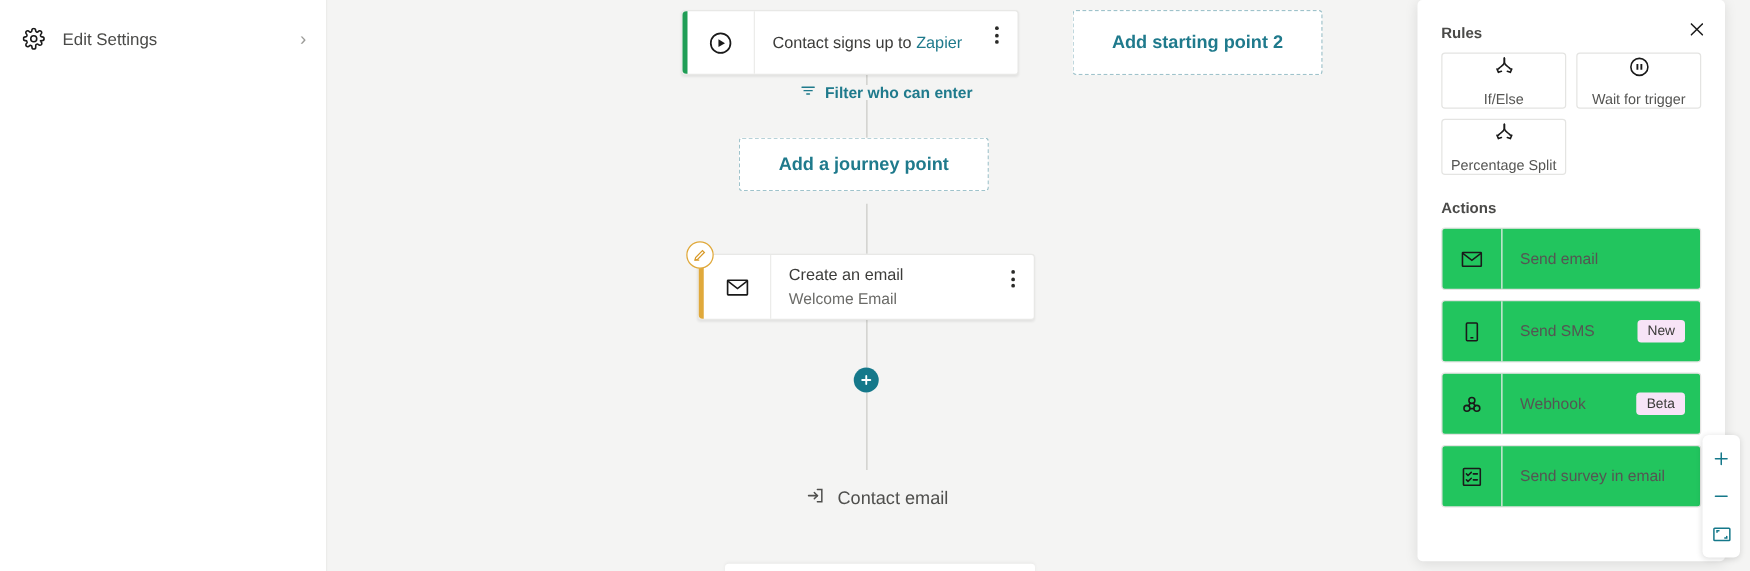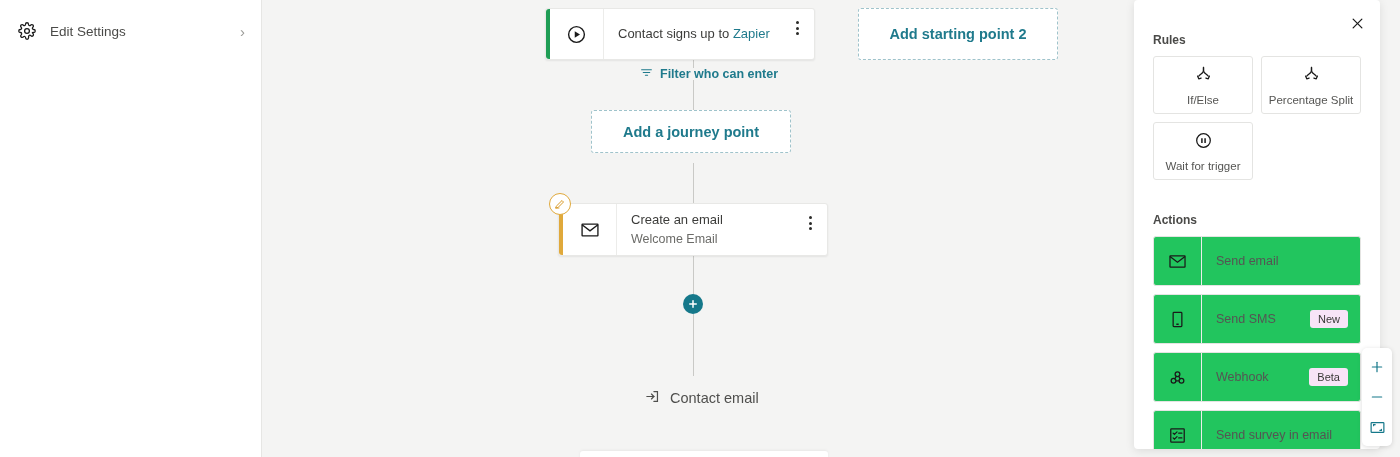--- a/index.html
+++ b/index.html
@@ -131,25 +131,25 @@
     overflow: hidden;
   }
   .panel-close {
     position: absolute; right: 12px; top: 12px;
     width: 22px; height: 22px;
     display: flex; align-items: center; justify-content: center;
     cursor: pointer; color: #1a1a1a;
   }
   .panel-section-title {
     font-size: 12px; color: #4a4a48; font-weight: bold;
-    margin-top: 33px; margin-bottom: 9px;
+    margin-top: 19px; margin-bottom: 9px;
   }
   .rules-grid { display: grid; grid-template-columns: 1fr 1fr; gap: 8px; }
   .rule-card {
-    height: 58px;
+    height: 45px;
     border: 1px solid #e4e4e2; border-radius: 3px;
     background: #fff;
     display: flex; flex-direction: column; align-items: center; justify-content: center;
     gap: 6px;
     cursor: pointer;
   }
   .rule-card .rl {
     font-size: 11.5px; color: #55555 3; color: #555553;
   }
   .actions-list { display: flex; flex-direction: column; gap: 8px; }
@@ -323,39 +323,39 @@
               <path d="M12 3v4c0 3 3 4 5 6l1 1"></path>
             <path d="M6 17.5l-1.5-3.5M6 17.5l3-1"></path>
               <path d="M18 17.5l1.5-3.5M18 17.5l-3-1"></path>
           </svg>
         </span>
         <span class="rl">If/Else</span>
       </div>
 
       <div class="rule-card">
         <span>
+          <svg viewBox="0 0 24 24" width="19" height="19" fill="none" stroke="#1a1a1a" stroke-width="1.6">
+            <circle cx="12" cy="12" r="8.6"></circle>
+            <line x1="10" y1="9" x2="10" y2="15" stroke-width="1.9"></line>
+            <line x1="14" y1="9" x2="14" y2="15" stroke-width="1.9"></line>
+          </svg>
+        </span>
+        <span class="rl">Wait for trigger</span>
+      </div>
+
+      <div class="rule-card">
+        <span>
           <svg viewBox="0 0 24 24" width="19" height="19" fill="none" stroke="#1a1a1a" stroke-width="1.6" stroke-linecap="round">
             <path d="M12 3v4c0 3-3 4-5 6l-1 1"></path>
               <path d="M12 3v4c0 3 3 4 5 6l1 1"></path>
             <path d="M6 17.5l-1.5-3.5M6 17.5l3-1"></path>
               <path d="M18 17.5l1.5-3.5M18 17.5l-3-1"></path>
           </svg>
         </span>
         <span class="rl">Percentage Split</span>
-      </div>
-
-      <div class="rule-card">
-        <span>
-          <svg viewBox="0 0 24 24" width="19" height="19" fill="none" stroke="#1a1a1a" stroke-width="1.6">
-            <circle cx="12" cy="12" r="8.6"></circle>
-            <line x1="10" y1="9" x2="10" y2="15" stroke-width="1.9"></line>
-            <line x1="14" y1="9" x2="14" y2="15" stroke-width="1.9"></line>
-          </svg>
-        </span>
-        <span class="rl">Wait for trigger</span>
       </div>
 
     </div>
 
     <div class="panel-section-title">Actions</div>
     <div class="actions-list">
 
       <div class="action-card">
         <div class="action-icon">
           <svg viewBox="0 0 24 24" width="19" height="19" fill="none" stroke="#1a1a1a" stroke-width="1.6">

